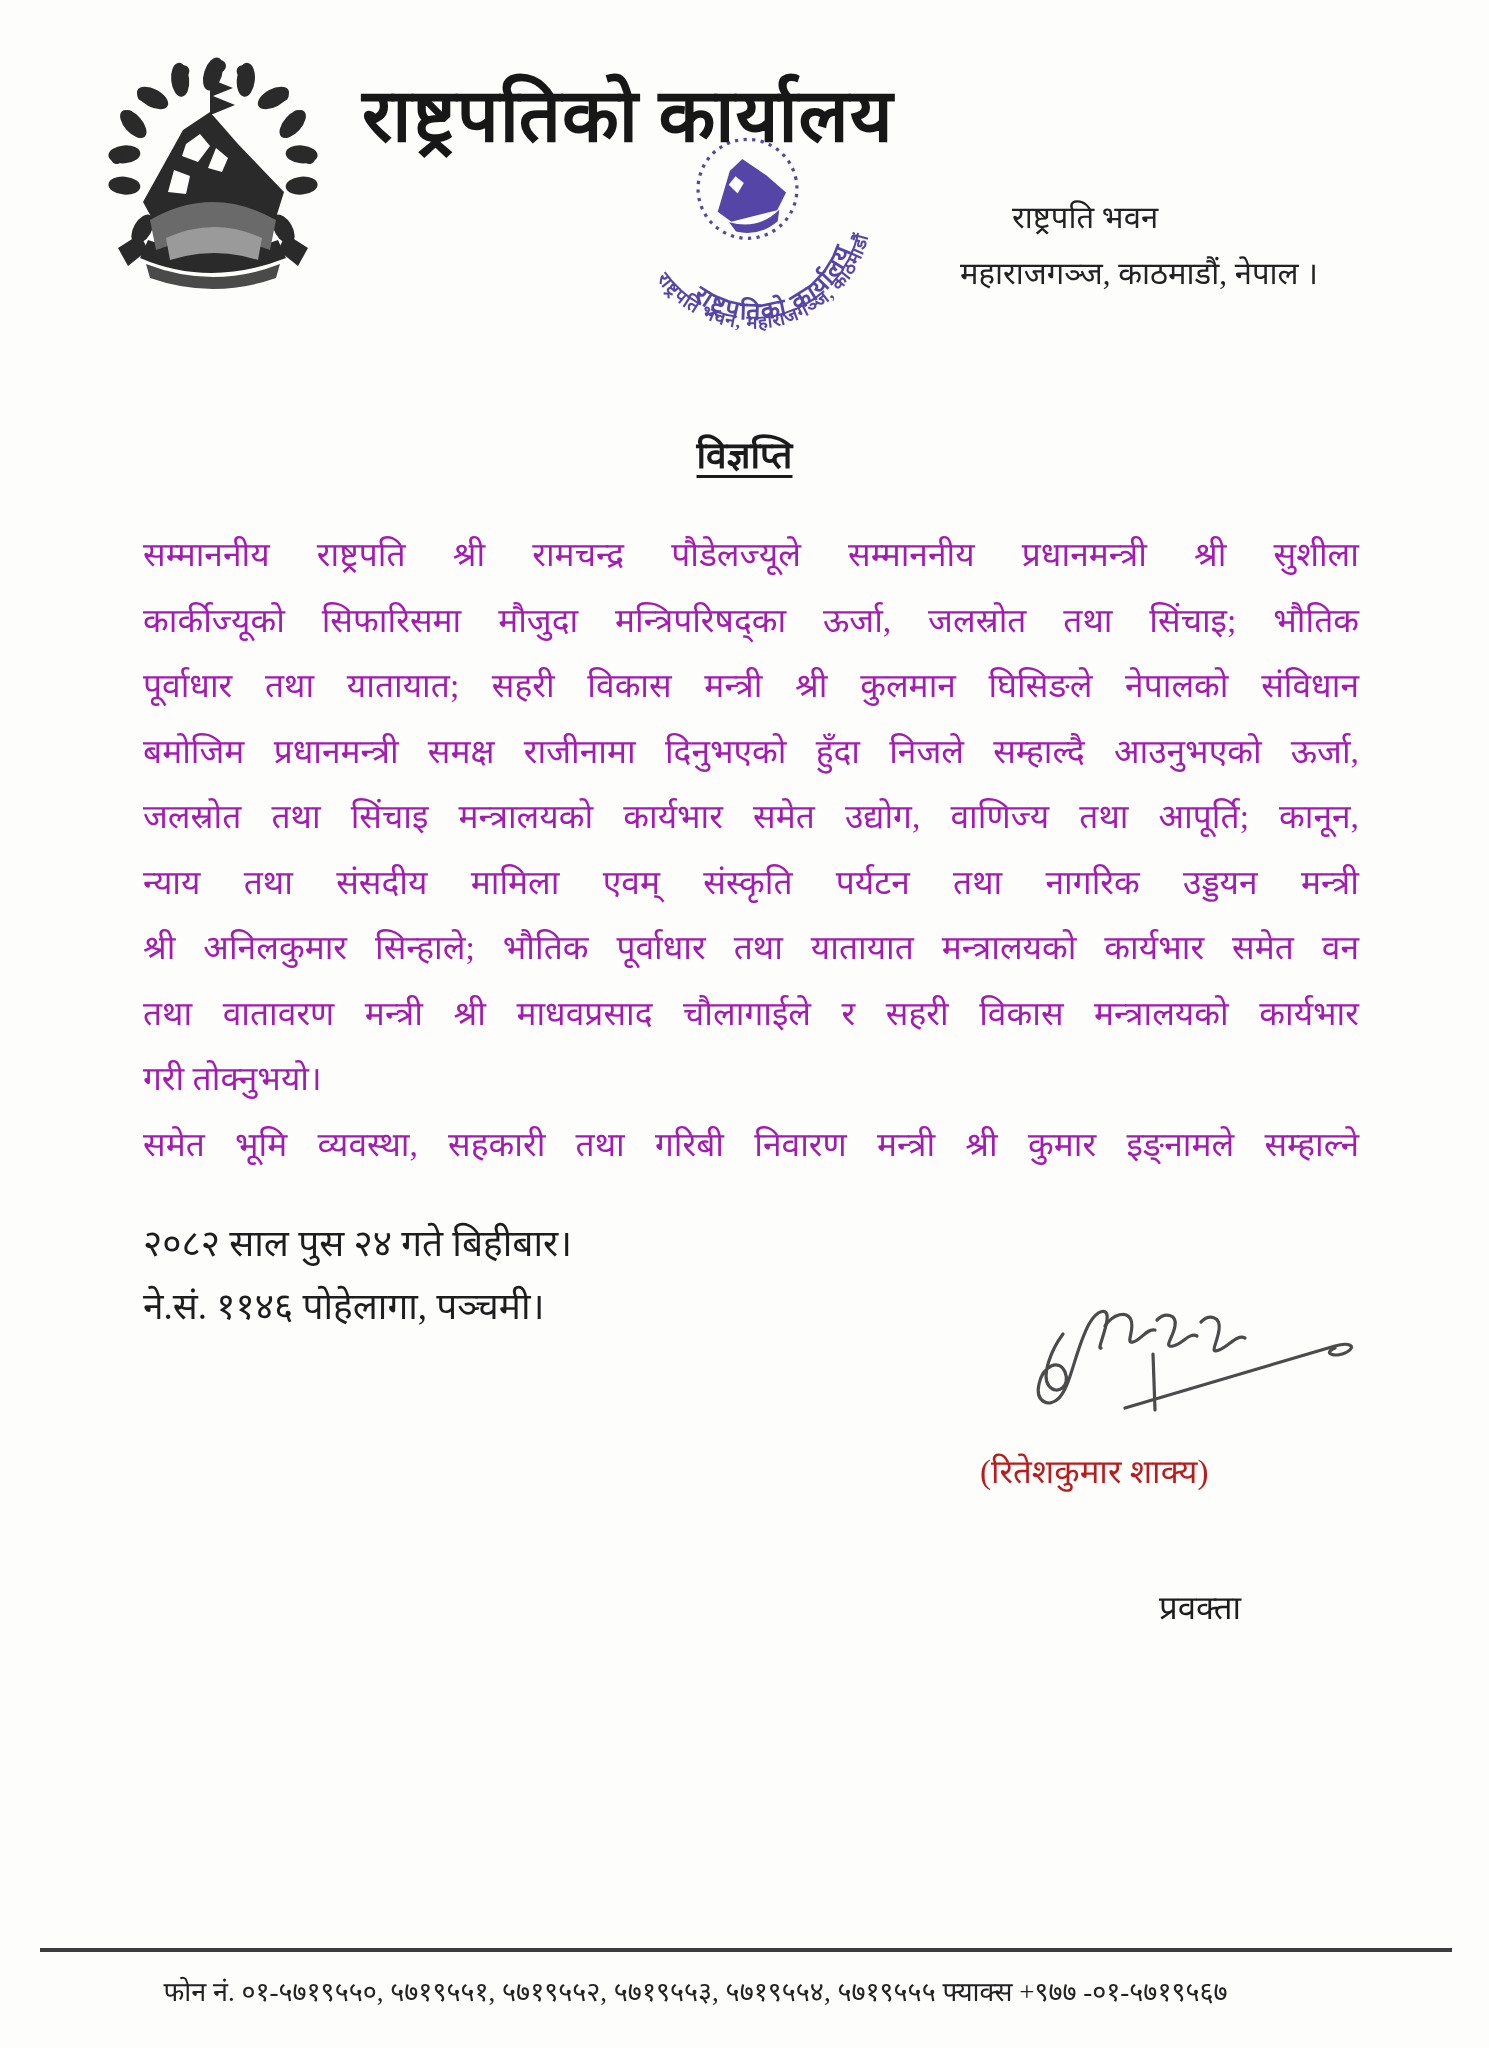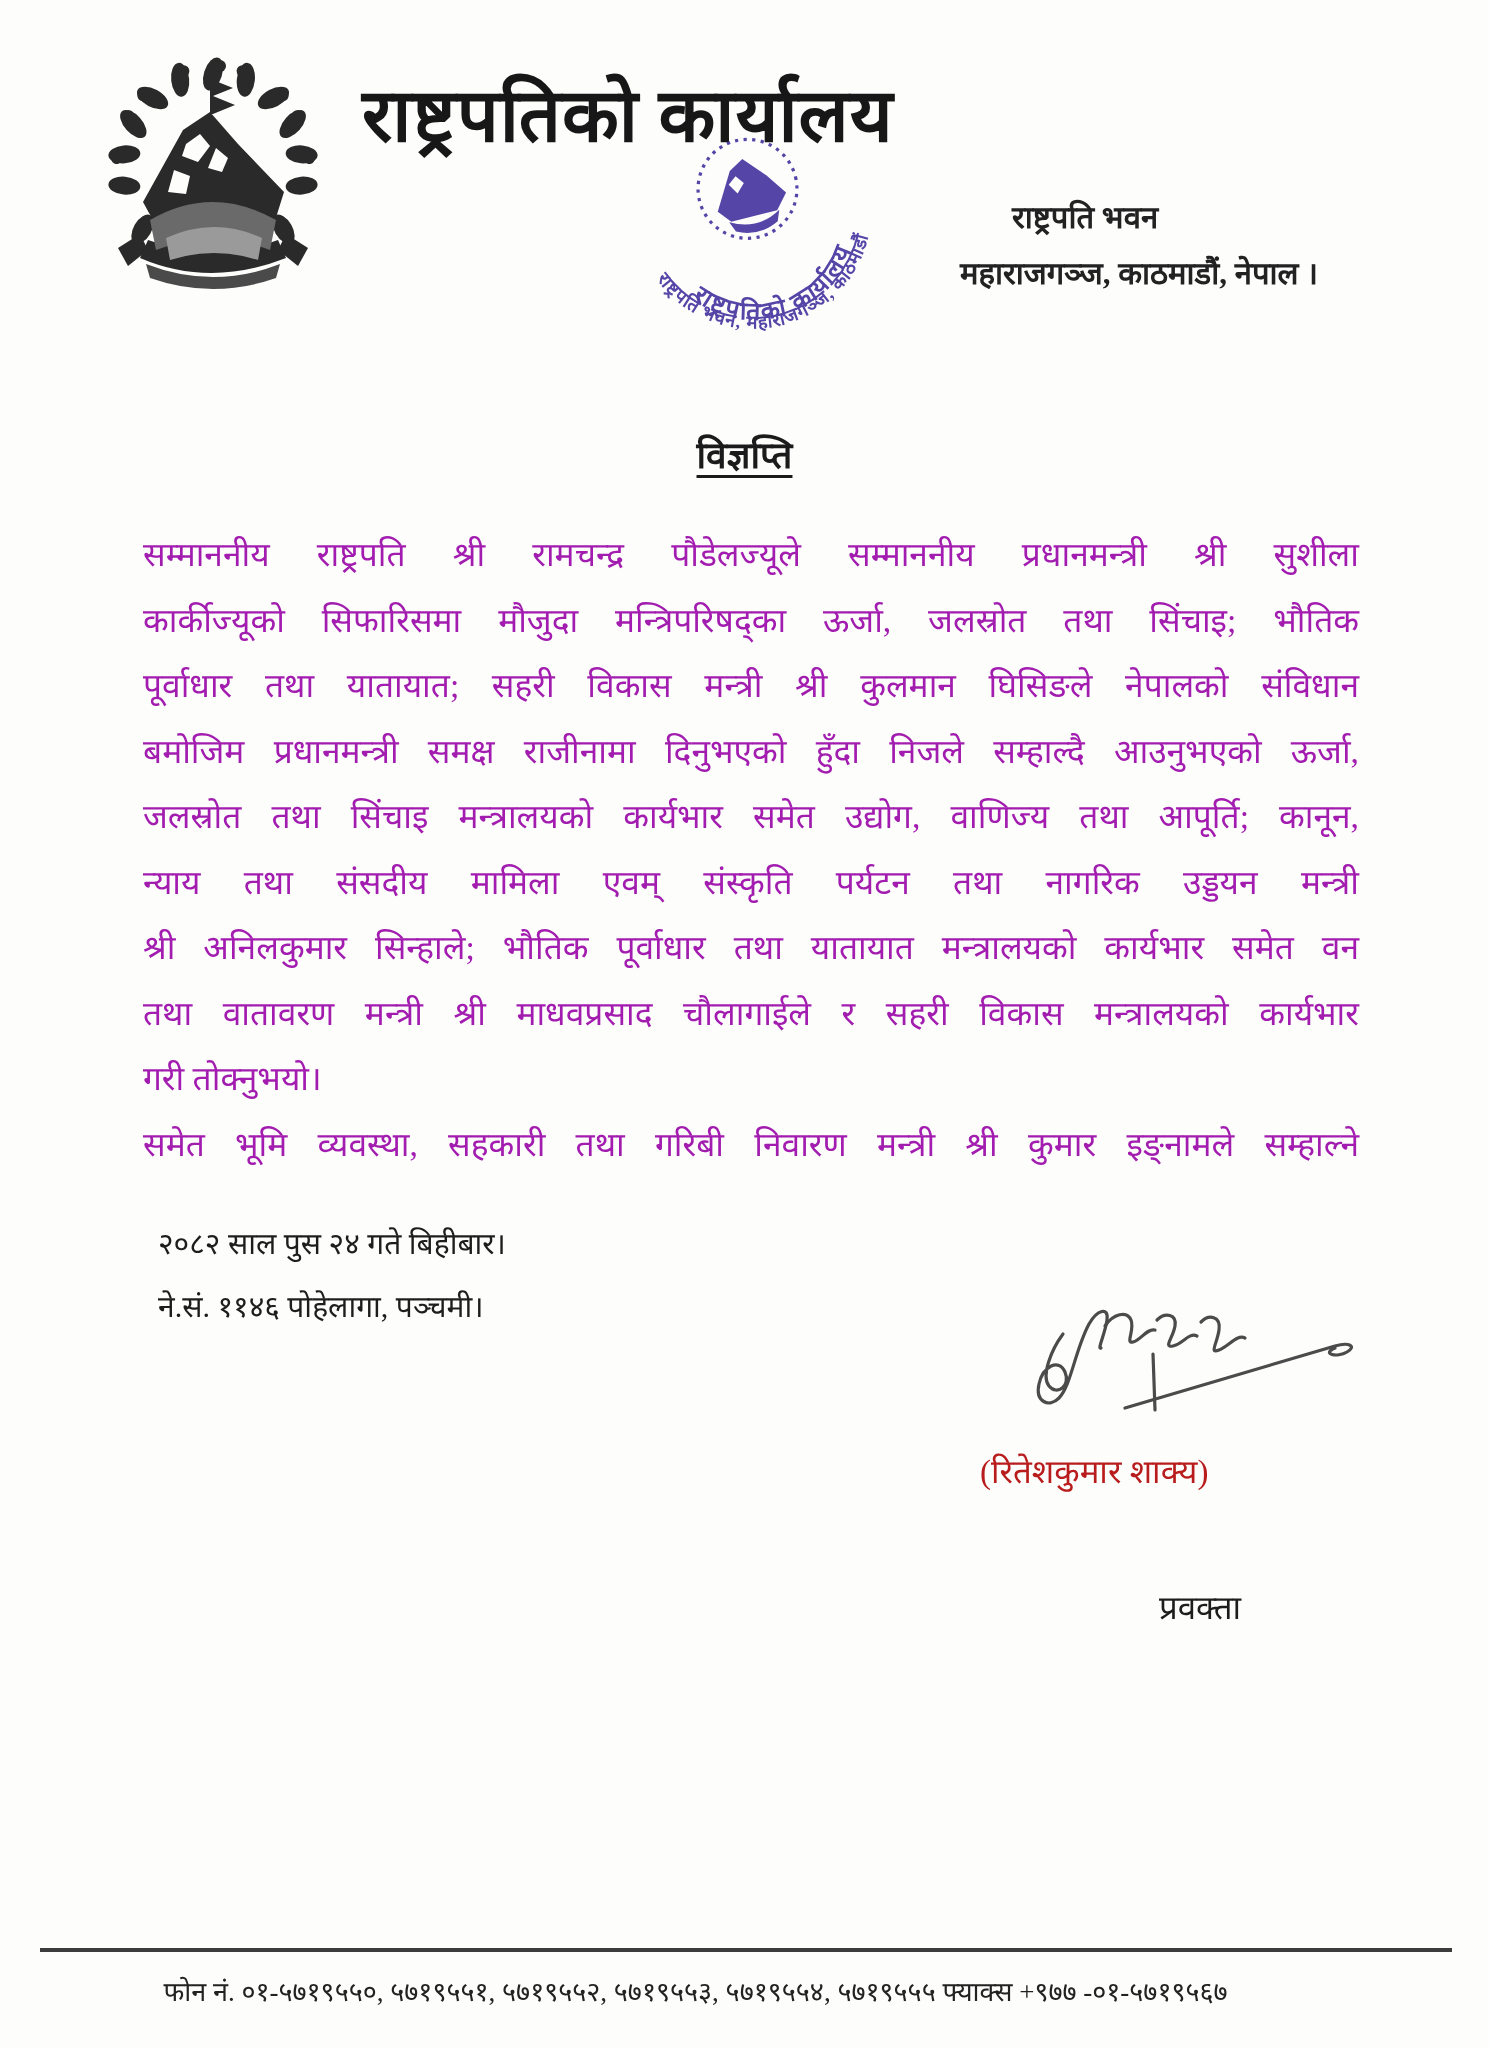--- a/index.html
+++ b/index.html
@@ -16,42 +16,42 @@
   .emblem{position:absolute;left:88px;top:52px;width:250px;height:242px;}
   .office-title{
     position:absolute;left:362px;top:62px;width:740px;
     font-size:74px;font-weight:bold;color:#171717;
     font-family:"Liberation Serif","DejaVu Serif",serif;
     letter-spacing:1px;white-space:nowrap;
   }
   .seal{position:absolute;left:628px;top:112px;width:265px;height:258px;opacity:.92;}
   .addr{
     position:absolute;left:960px;top:190px;width:420px;
-    font-size:31px;line-height:56px;color:#222;font-weight:bold;
+    font-size:31px;line-height:56px;color:#222;
   }
   .addr .l1{padding-left:52px;}
   
   .notice-title{
     position:absolute;left:0;top:428px;width:1489px;
     text-align:center;font-size:37px;font-weight:bold;color:#1b1b1b;
     text-decoration:underline;text-underline-offset:7px;text-decoration-thickness:2.5px;
   }
   .body-block{
     position:absolute;left:143px;top:522px;width:1216px;
     font-size:33.5px;color:#a21caf;
   }
   .body-line{
     display:block;height:65.5px;line-height:65.5px;
     text-align:justify;text-align-last:justify;
     white-space:nowrap;overflow:visible;
   }
   .body-line.last{text-align-last:left;}
   .date-block{
     position:absolute;left:143px;top:1212px;width:800px;
-    font-size:30px;line-height:63px;color:#1d1d1d;margin-left:15px;
+    font-size:37px;line-height:63px;color:#1d1d1d;
   }
   
   .sig-svg{position:absolute;left:1005px;top:1290px;width:360px;height:160px;}
   .sig-name{
     position:absolute;left:980px;top:1448px;width:440px;
     text-align:left;font-size:33px;color:#b91c1c;
   }
   .sig-role{
     position:absolute;left:980px;top:1584px;width:440px;
     text-align:center;font-size:33px;color:#1d1d1d;

